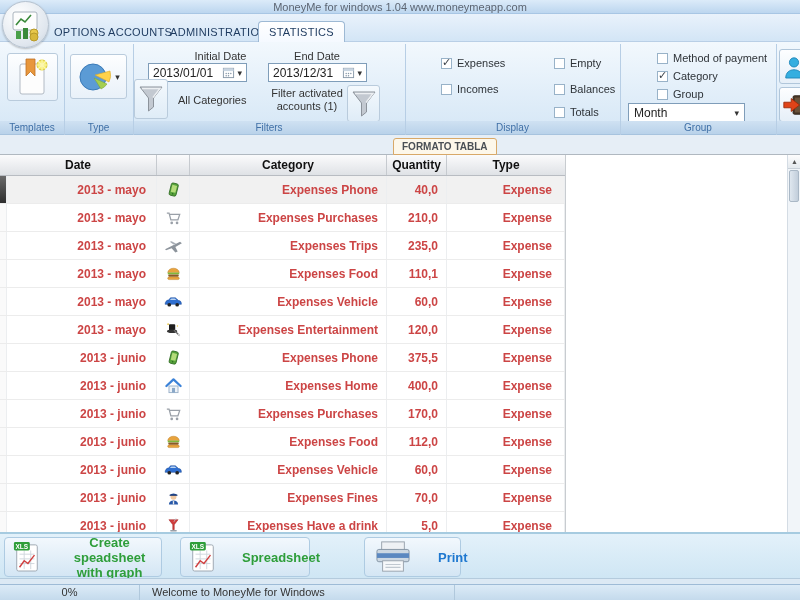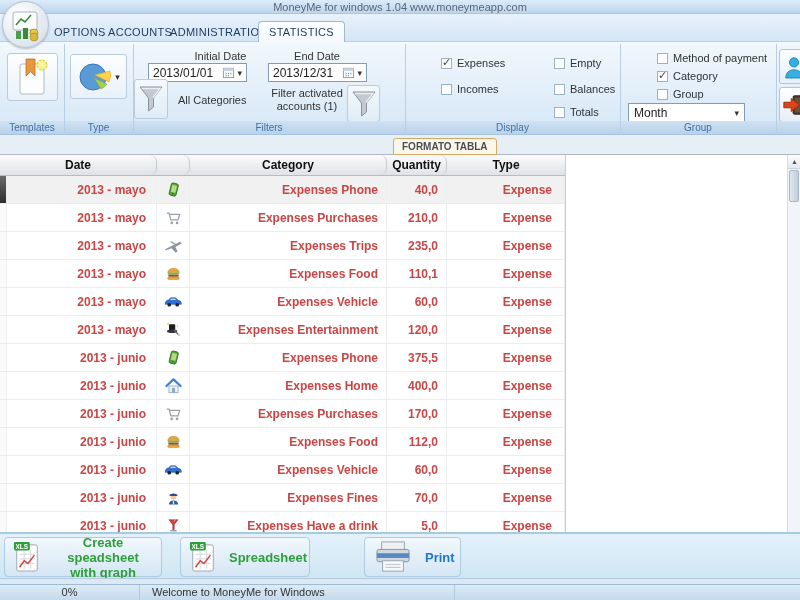--- a/index.html
+++ b/index.html
@@ -56,21 +56,21 @@
   .subtab { position:absolute; top:3px; height:15px; line-height:15px; font-size:10px;
     color:#5a5f66; padding:0 8px; background:linear-gradient(#f6f3ee,#e9e4da);
     border:1px solid #c0b8a8; border-radius:3px 3px 0 0; }
   .subtab.active { background:#fdf7ea; border:1px solid #d8a868; height:17px; font-weight:bold; color:#4a4f55; }
 
   
   .tablewrap { position:absolute; left:0; top:155px; width:800px; height:377px; background:#fff; overflow:hidden; }
   .thead { position:absolute; left:0; top:0; width:565px; height:21px; display:flex;
     background:linear-gradient(#fbfbfc,#dfe2e6); border-bottom:1px solid #b8bcc2; font-weight:bold;
     font-size:12px; color:#111; }
-  .thead .hc { border-right:1px solid #c6cacf; display:flex; align-items:center; justify-content:center;border-radius:7px; }
+  .thead .hc { border-right:1px solid #c6cacf; display:flex; align-items:center; justify-content:center; }
   .tbody { position:absolute; left:0; top:21px; width:565px; }
   .trow { display:flex; height:28px; align-items:center; font-size:12px; font-weight:bold;
     color:#cc4545; border-bottom:1px solid #ececec; background:#fff; }
   .trow.first { background:#f1f1f1; }
   .trow .c { height:100%; display:flex; align-items:center; border-right:1px solid #eceef0; }
   .sel { width:7px; flex:0 0 7px; background:#fafafa; border-right:1px solid #e0e0e0; }
   .trow.first .sel { background:linear-gradient(#6a6a6a,#2e2e2e); }
   .c-date { width:150px; flex:0 0 150px; justify-content:flex-end; padding-right:10px; }
   .c-icon { width:33px; flex:0 0 33px; justify-content:center; }
   .c-cat { width:197px; flex:0 0 197px; justify-content:flex-end; padding-right:8px; }
@@ -82,21 +82,21 @@
   
   .vscroll { position:absolute; right:0; top:0; width:13px; height:377px; background:#f1f5f9; border-left:1px solid #d4dce4; }
   .vs-up { position:absolute; top:0; left:0; width:13px; height:14px; background:linear-gradient(#fdfdfd,#e4e9ee);
     border-bottom:1px solid #c8d0d8; font-size:7px; color:#555; text-align:center; line-height:14px; }
   .vs-thumb { position:absolute; top:15px; left:1px; width:10px; height:32px; background:linear-gradient(90deg,#dfe7ef,#c2cedb); border:1px solid #aab8c6; border-radius:2px; }
 
   
   .footer { position:absolute; left:0; top:532px; width:800px; height:46px;
     background:linear-gradient(#e3f1fa,#cfe6f4); border-top:2px solid #a6cbe0; }
   .fbtn { position:absolute; top:3px; height:40px; background:linear-gradient(#f2f8fd,#d4e6f4);
-    border:1px solid #aecbe2; border-radius:4px; display:flex; align-items:center; gap:12px; padding:0 8px; }
+    border:1px solid #aecbe2; border-radius:4px; display:flex; align-items:center; gap:25px; padding:0 8px; }
   .fbtn .flabel { font-weight:bold; font-size:13px; line-height:15px; text-align:center; }
   .green { color:#2e9e3a; } .blue { color:#1e78d0; }
 
   
   .statusgap { position:absolute; left:0; top:578px; width:800px; height:6px; background:#dce9f4; border-top:1px solid #b4cbdd; }
   .statusbar { position:absolute; left:0; top:584px; width:800px; height:16px;
     background:linear-gradient(#dcebf7,#c4daec); border-top:1px solid #9ebbd6;
     font-size:11px; color:#333; }
   .sseg { position:absolute; top:0; height:16px; line-height:15px; border-right:1px solid #b0c8dc; }
 

